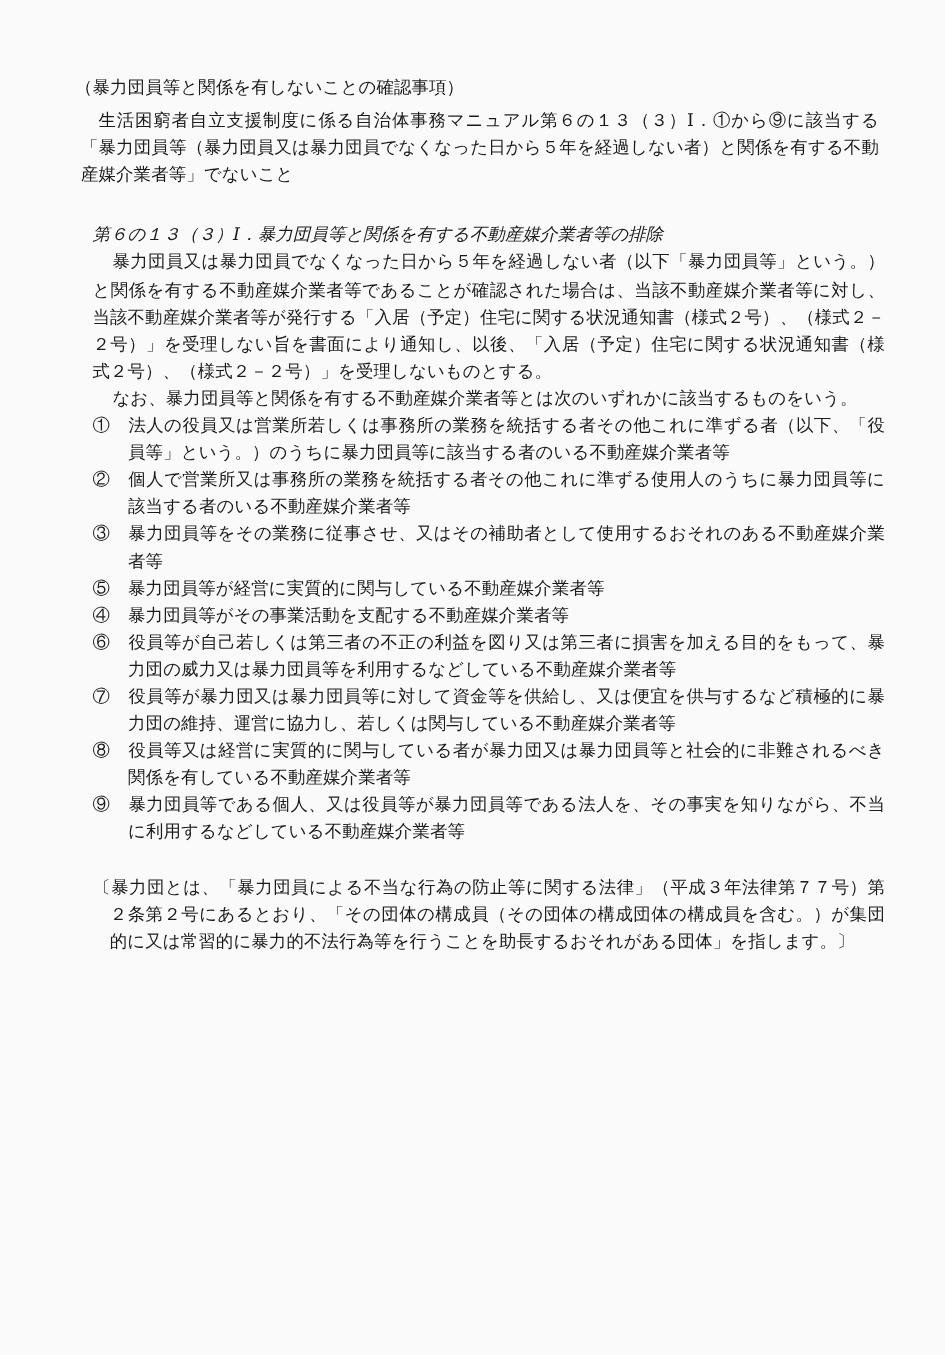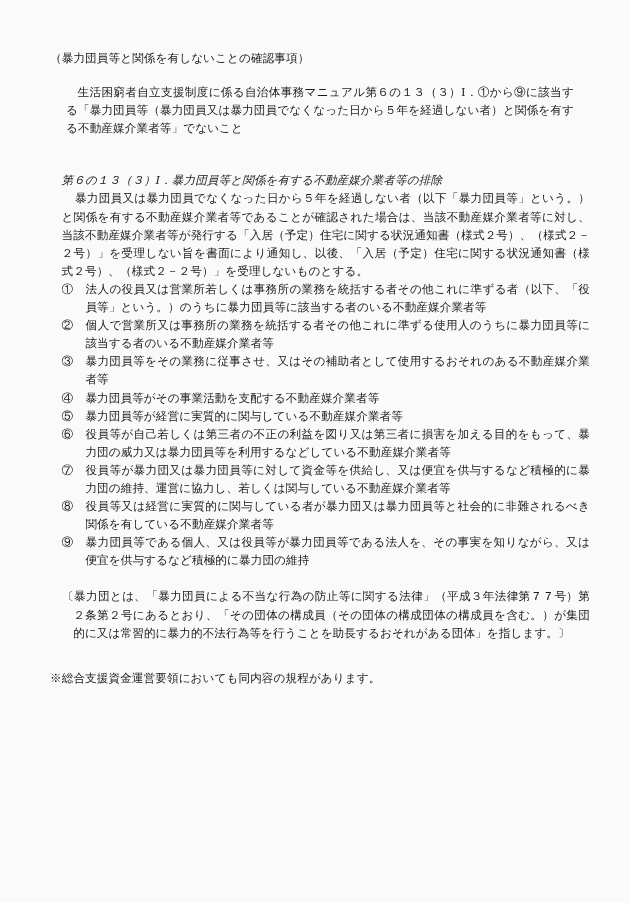--- a/index.html
+++ b/index.html
@@ -35,21 +35,21 @@
   .spacer-sm {
     height: 9px;
   }
   
   .line-flush {
     margin: 0;
     white-space: nowrap;
   }
   
   .para-indent1 {
-    margin: 16px;
+    margin: 4px;
     text-indent: 1em;
   }
   
   .lvl1 {
     margin: 0;
     padding-left: 1em;
     white-space: nowrap;
     font-style: italic;
   }
   
@@ -97,54 +97,54 @@
 
     <p class="para-indent1">生活困窮者自立支援制度に係る自治体事務マニュアル第６の１３（３）Ⅰ．①から⑨に該当する「暴力団員等（暴力団員又は暴力団員でなくなった日から５年を経過しない者）と関係を有する不動産媒介業者等」でないこと</p>
 
     <div class="spacer"></div>
 
 
     <p class="lvl1">第６の１３（３）Ⅰ．暴力団員等と関係を有する不動産媒介業者等の排除</p>
 
     <p class="lvl1-para">暴力団員又は暴力団員でなくなった日から５年を経過しない者（以下「暴力団員等」という。）と関係を有する不動産媒介業者等であることが確認された場合は、当該不動産媒介業者等に対し、当該不動産媒介業者等が発行する「入居（予定）住宅に関する状況通知書（様式２号）、（様式２－２号）」を受理しない旨を書面により通知し、以後、「入居（予定）住宅に関する状況通知書（様式２号）、（様式２－２号）」を受理しないものとする。</p>
 
+    <p class="lvl1-para">なお、暴力団員等と関係を有する不動産媒介業者等とは次のいずれかに該当するものをいう。</p>
 
     <ul class="num-list">
       <li class="num-item">
         <span class="num-marker">①</span><span>法人の役員又は営業所若しくは事務所の業務を統括する者その他これに準ずる者（以下、「役員等」という。）のうちに暴力団員等に該当する者のいる不動産媒介業者等</span>
       </li>
       <li class="num-item">
         <span class="num-marker">②</span><span>個人で営業所又は事務所の業務を統括する者その他これに準ずる使用人のうちに暴力団員等に該当する者のいる不動産媒介業者等</span>
       </li>
       <li class="num-item">
         <span class="num-marker">③</span><span>暴力団員等をその業務に従事させ、又はその補助者として使用するおそれのある不動産媒介業者等</span>
       </li>
       <li class="num-item">
-        <span class="num-marker">④</span><span>暴力団員等がその事業活動を支配する不動産媒介業者等</span>
+        <span class="num-marker">⑤</span><span>暴力団員等が経営に実質的に関与している不動産媒介業者等</span>
       </li>
       <li class="num-item">
-        <span class="num-marker">⑤</span><span>暴力団員等が経営に実質的に関与している不動産媒介業者等</span>
+        <span class="num-marker">④</span><span>暴力団員等がその事業活動を支配する不動産媒介業者等</span>
       </li>
       <li class="num-item">
         <span class="num-marker">⑥</span><span>役員等が自己若しくは第三者の不正の利益を図り又は第三者に損害を加える目的をもって、暴力団の威力又は暴力団員等を利用するなどしている不動産媒介業者等</span>
       </li>
       <li class="num-item">
         <span class="num-marker">⑦</span><span>役員等が暴力団又は暴力団員等に対して資金等を供給し、又は便宜を供与するなど積極的に暴力団の維持、運営に協力し、若しくは関与している不動産媒介業者等</span>
       </li>
       <li class="num-item">
         <span class="num-marker">⑧</span><span>役員等又は経営に実質的に関与している者が暴力団又は暴力団員等と社会的に非難されるべき関係を有している不動産媒介業者等</span>
       </li>
       <li class="num-item">
-        <span class="num-marker">⑨</span><span>暴力団員等である個人、又は役員等が暴力団員等である法人を、その事実を知りながら、又は便宜を供与するなど積極的に暴力団の維持</span>
+        <span class="num-marker">⑨</span><span>暴力団員等である個人、又は役員等が暴力団員等である法人を、その事実を知りながら、不当に利用するなどしている不動産媒介業者等</span>
       </li>
     </ul>
 
     <div class="spacer"></div>
 
     <p class="note-blk">〔暴力団とは、「暴力団員による不当な行為の防止等に関する法律」（平成３年法律第７７号）第２条第２号にあるとおり、「その団体の構成員（その団体の構成団体の構成員を含む。）が集団的に又は常習的に暴力的不法行為等を行うことを助長するおそれがある団体」を指します。〕</p>
 
     <div class="spacer"></div>
     <div class="spacer-sm"></div>
 
-    <p class="remark">※総合支援資金運営要領においても同内容の規程があります。</p>
 
   </div>
 </div>
 
 </body></html>

